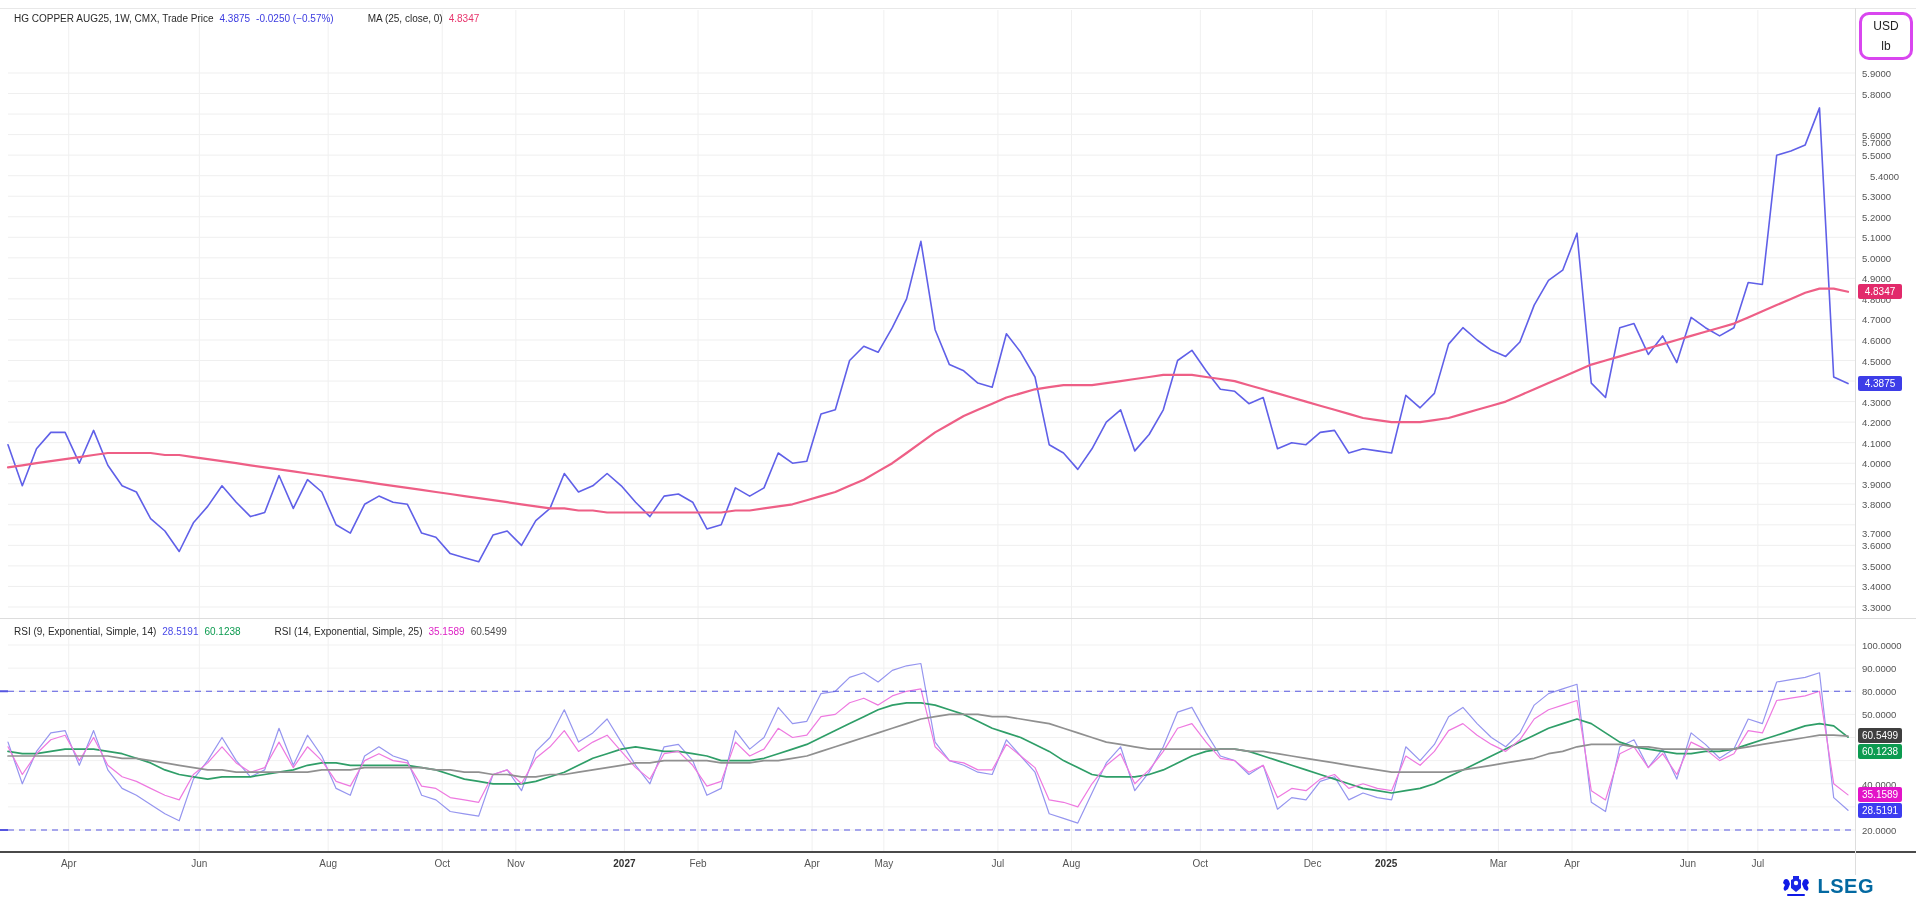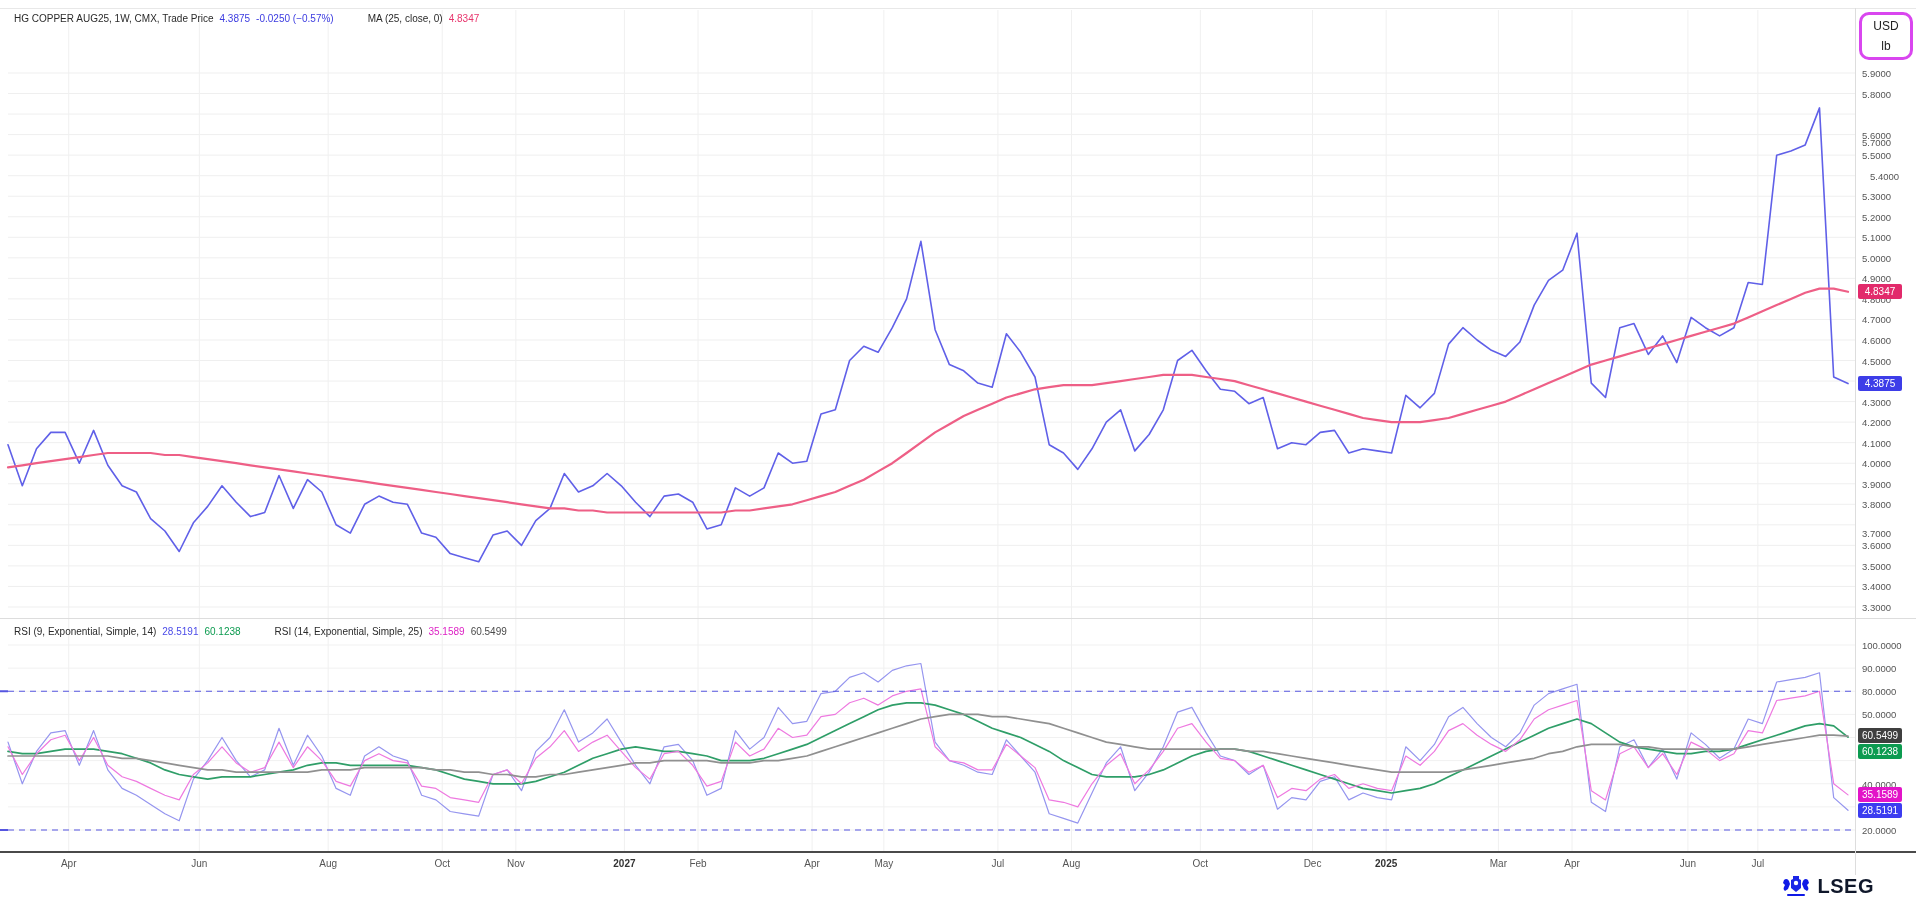--- a/index.html
+++ b/index.html
@@ -32,21 +32,21 @@
 
   .hline { position:absolute; left:0; width:1916px; z-index:2; }
   .line-top       { top:8px;  border-top:1px solid #e8e8e8; }
   .line-separator { top:618px; border-top:1px solid #ddd; }
   .line-xaxis     { top:851px; border-top:2px solid #4a4a4a; }
   .vline-axis { position:absolute; left:1855px; top:8px; height:867px;
     border-left:1px solid #ddd; z-index:2; }
 
   .brand { position:absolute; right:42px; top:874px; display:flex; align-items:center;
     gap:7px; z-index:8; }
-  .brand .brand-text { font-size:20px; font-weight:bold; color:#0f172a; letter-spacing:0.5px; }
+  .brand .brand-text { font-size:20px; font-weight:bold; color:#0369a1; letter-spacing:0.5px; }
 </style>
 </head>
 <body>
 
 <div id="app">
 
   <svg id="plot" width="1916" height="905">
     <g id="grid-h">
         <line x1="8" y1="73" x2="1855" y2="73" stroke="#efefef" stroke-width="1"></line>
         <line x1="8" y1="93.538" x2="1855" y2="93.538" stroke="#efefef" stroke-width="1"></line>

